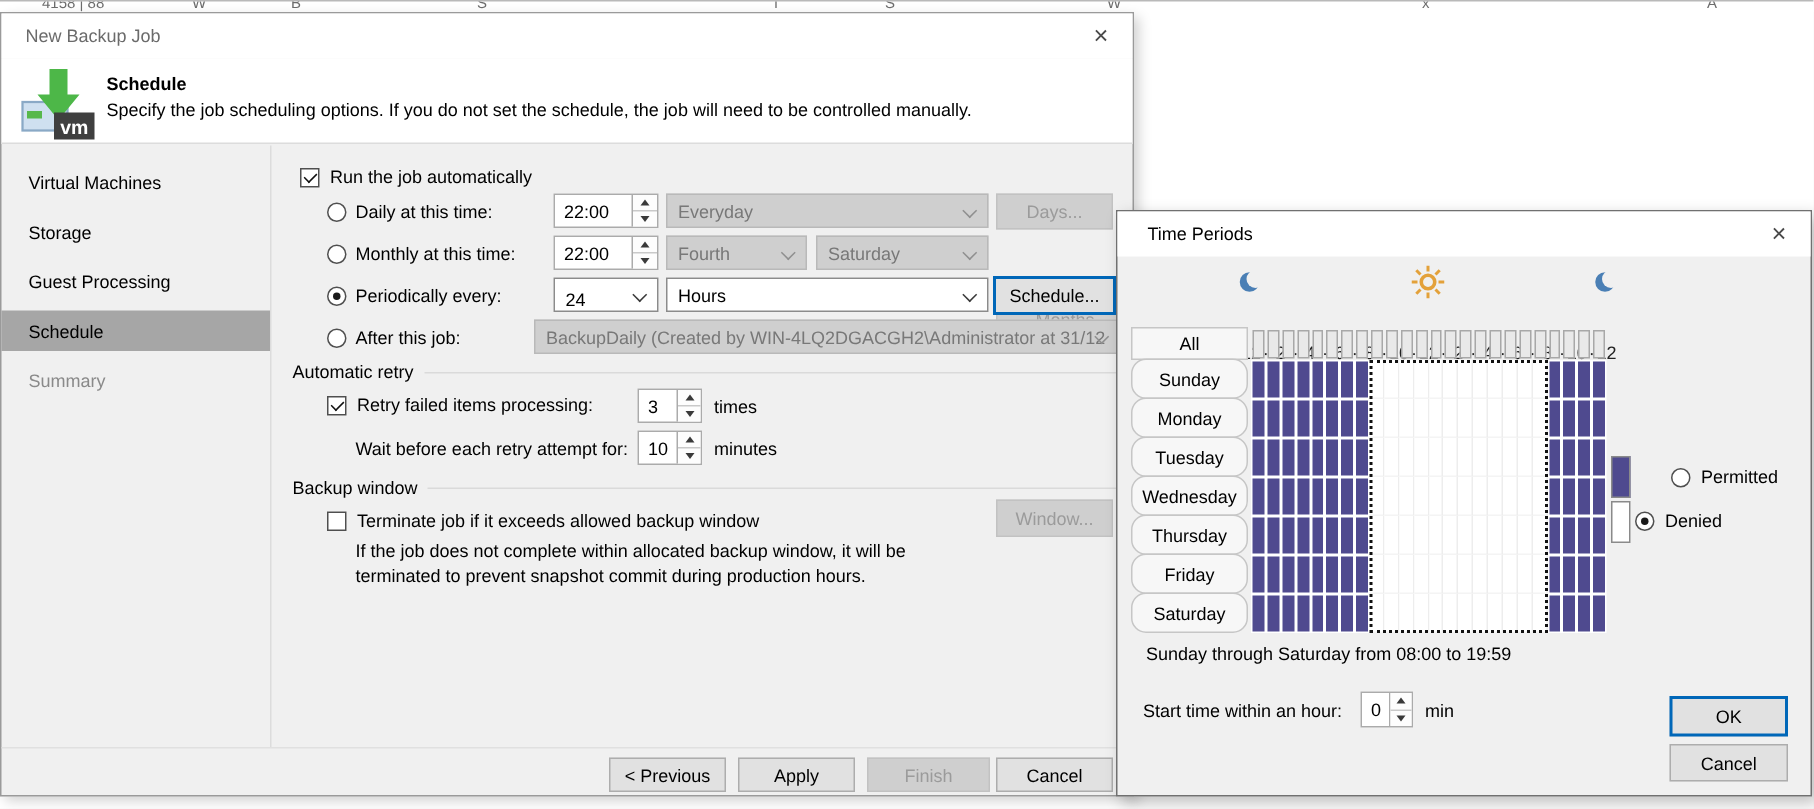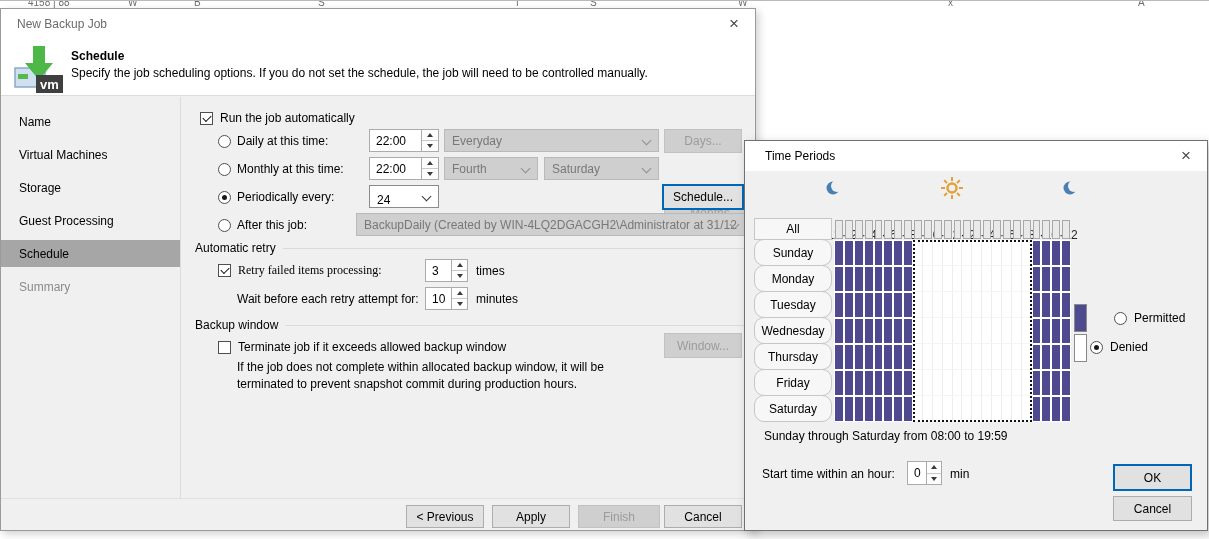--- a/index.html
+++ b/index.html
@@ -129,21 +129,20 @@
       <rect x="4" y="30" width="10" height="5" fill="#57b84c"></rect>
       <polygon class="vm-green" points="19,2 31,2 31,19 39,19 25,36 11,19 19,19"></polygon>
       <rect x="22" y="31" width="27" height="18" fill="#3f3f3f"></rect>
       <text x="35.5" y="45" text-anchor="middle" font-size="13" font-weight="bold" fill="#fff" font-family="Liberation Sans, sans-serif">vm</text>
     </svg>
     <div class="hdr-title">Schedule</div>
     <div class="hdr-desc">Specify the job scheduling options. If you do not set the schedule, the job will need to be controlled manually.</div>
   </div>
 
   <div class="sidebar">
-      <div class="sb-item">Name</div>
       <div class="sb-item">Virtual Machines</div>
       <div class="sb-item">Storage</div>
       <div class="sb-item">Guest Processing</div>
       <div class="sb-item sel">Schedule</div>
       <div class="sb-item dis">Summary</div>
     </div>
 
   <div class="row" style="left:199px; top:102px;">
     <span class="cb checked"></span>
     <span class="lbl" style="margin-left:7px;">Run the job automatically</span>
@@ -196,38 +195,42 @@
   <div class="btn disabled" style="left:663px; top:148px; width:102px;margin-top:44px;">Months...</div>
 
   <div class="row" style="left:217px; top:181px;">
     <span class="radio checked"></span>
     <span class="lbl" style="margin-left:6px;">Periodically every:</span>
   </div>
   <div class="combo" style="left:368px; top:176px; width:70px;align-items:flex-end;">
     <span>24</span>
     <span class="chev"></span>
   </div>
+  <div class="combo" style="left:443px; top:176px; width:215px;">
+    <span>Hours</span>
+    <span class="chev"></span>
+  </div>
   <div class="btn focus" style="left:661px; top:175px; width:82px; height:26px;">Schedule...</div>
 
   <div class="row" style="left:217px; top:209px;">
     <span class="radio"></span>
     <span class="lbl" style="margin-left:6px;">After this job:</span>
   </div>
   <div class="combo disabled" style="left:355px; top:204px; width:391px;">
     <span>BackupDaily (Created by WIN-4LQ2DGACGH2\Administrator at 31/12</span>
     <span class="chev"></span>
   </div>
 
   <div class="group-row" style="top:232px;">
     <span>Automatic retry</span>
     <span class="group-line"></span>
   </div>
   <div class="row" style="left:217px; top:254px;">
     <span class="cb checked"></span>
-    <span class="lbl" style="margin-left:7px;font-family:Liberation Serif, serif;">Retry failed items processing:</span>
+    <span class="lbl" style="margin-left:7px;">Retry failed items processing:</span>
   </div>
   <div class="field" style="left:424px; top:250px; width:43px;">
     <span class="f-text">3</span>
     <span class="spin-col" style="width:16px;">
       <span class="spin-btn">
           <i class="tri-up"></i>
         </span>
       <span class="spin-btn">
           <i class="tri-dn"></i>
         </span>

